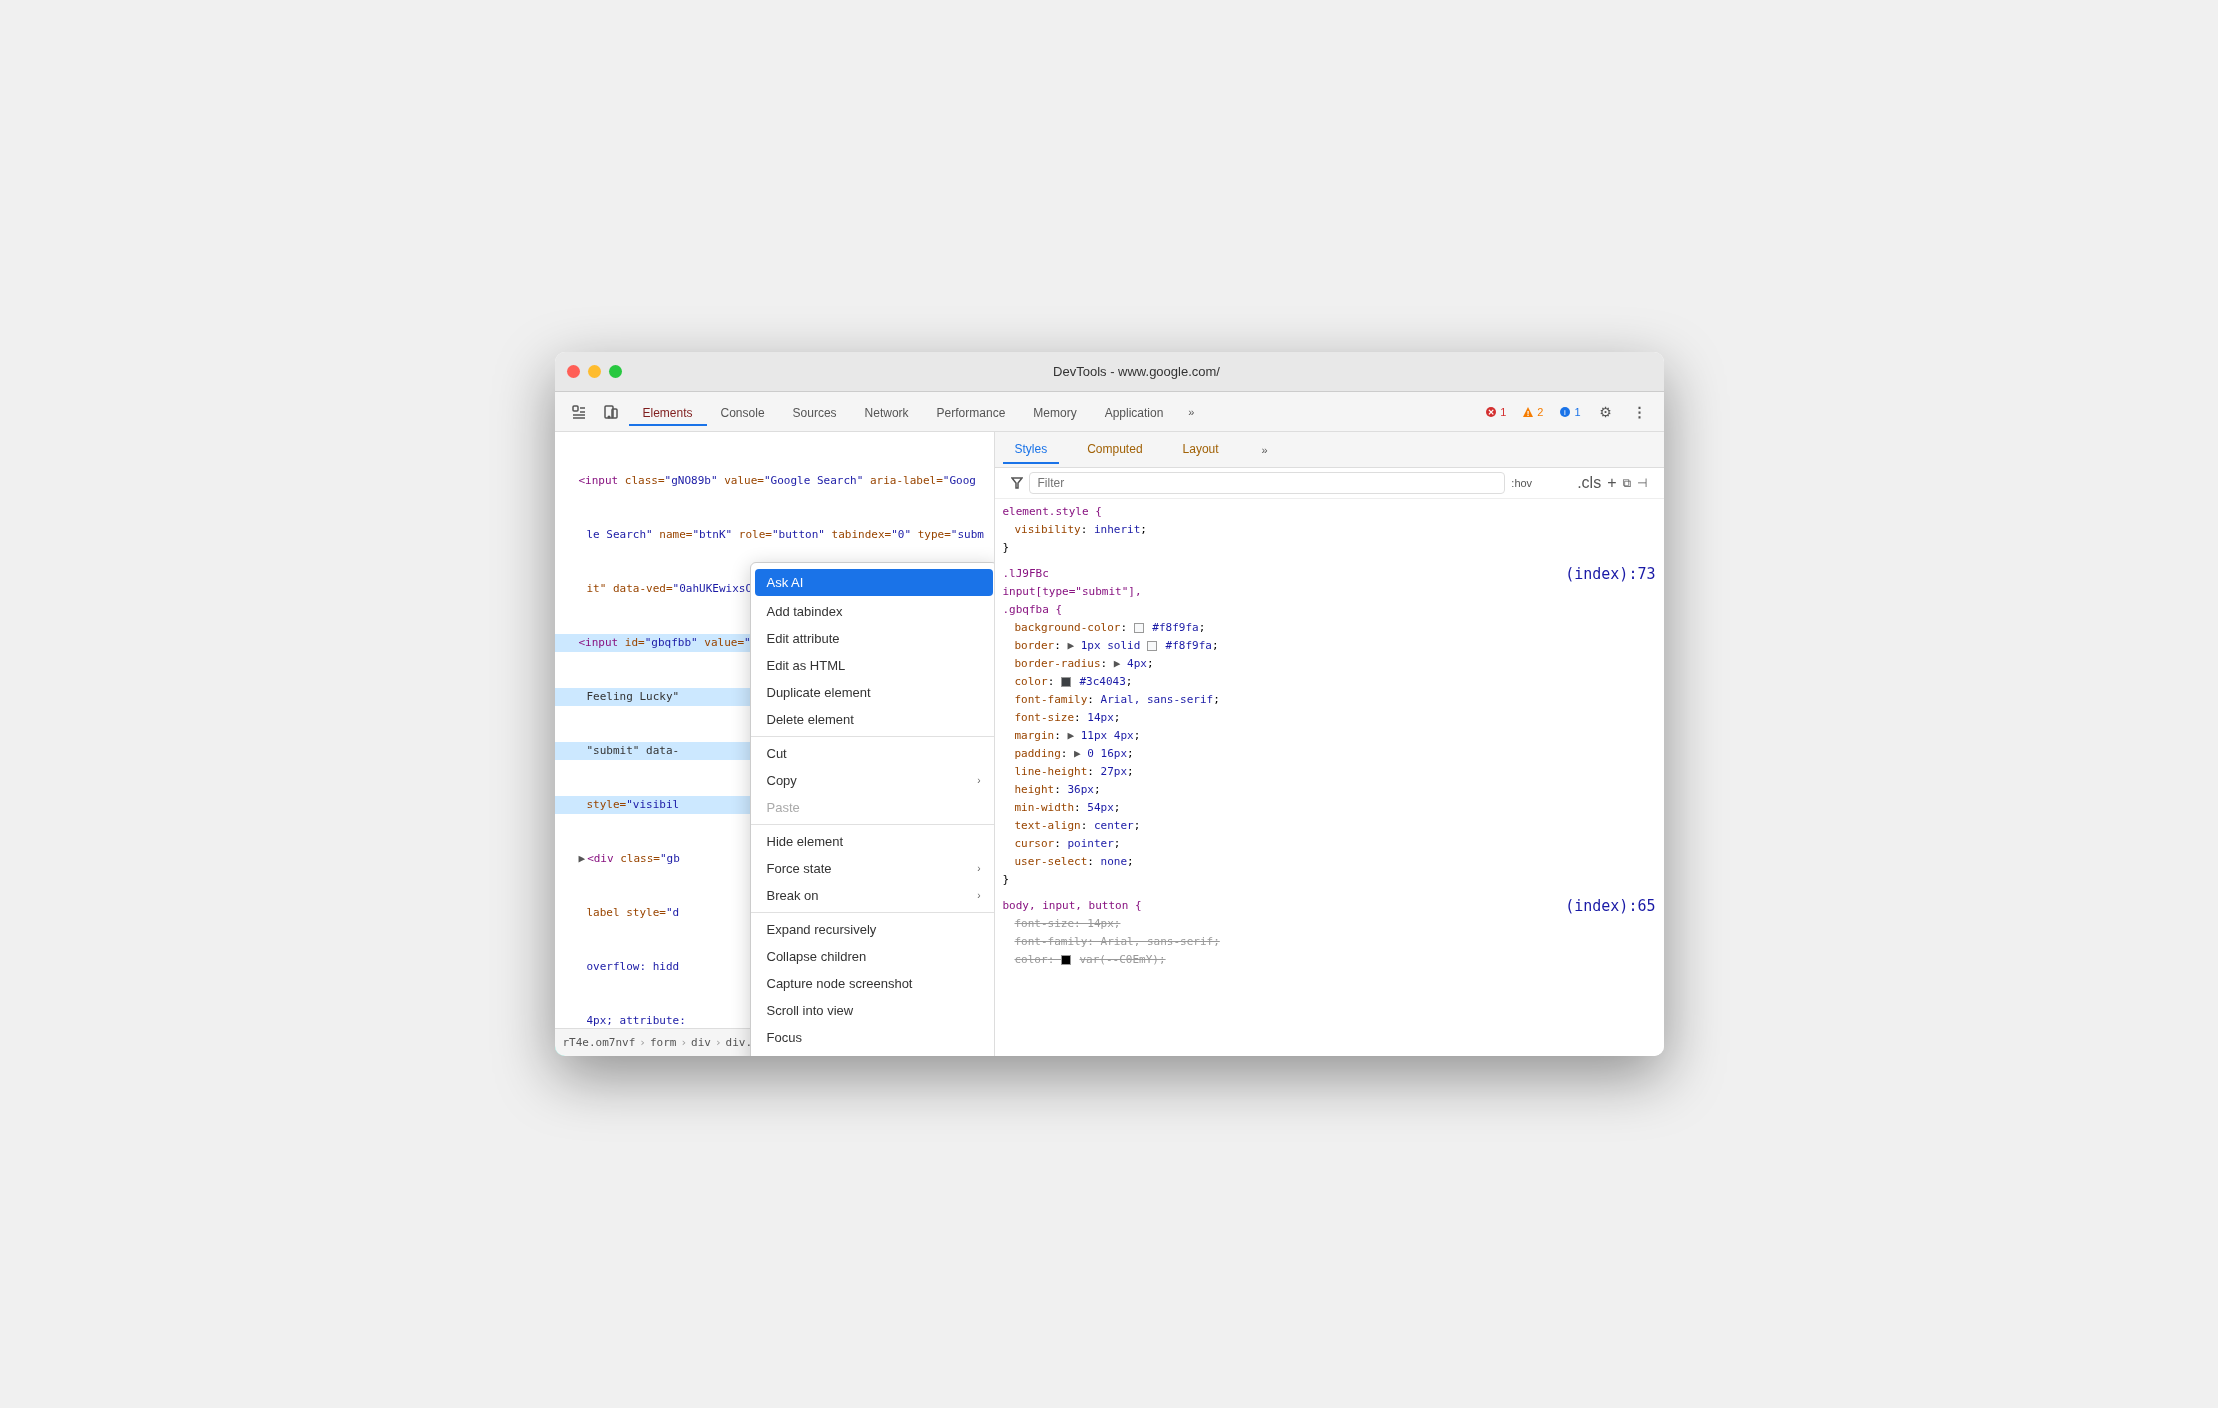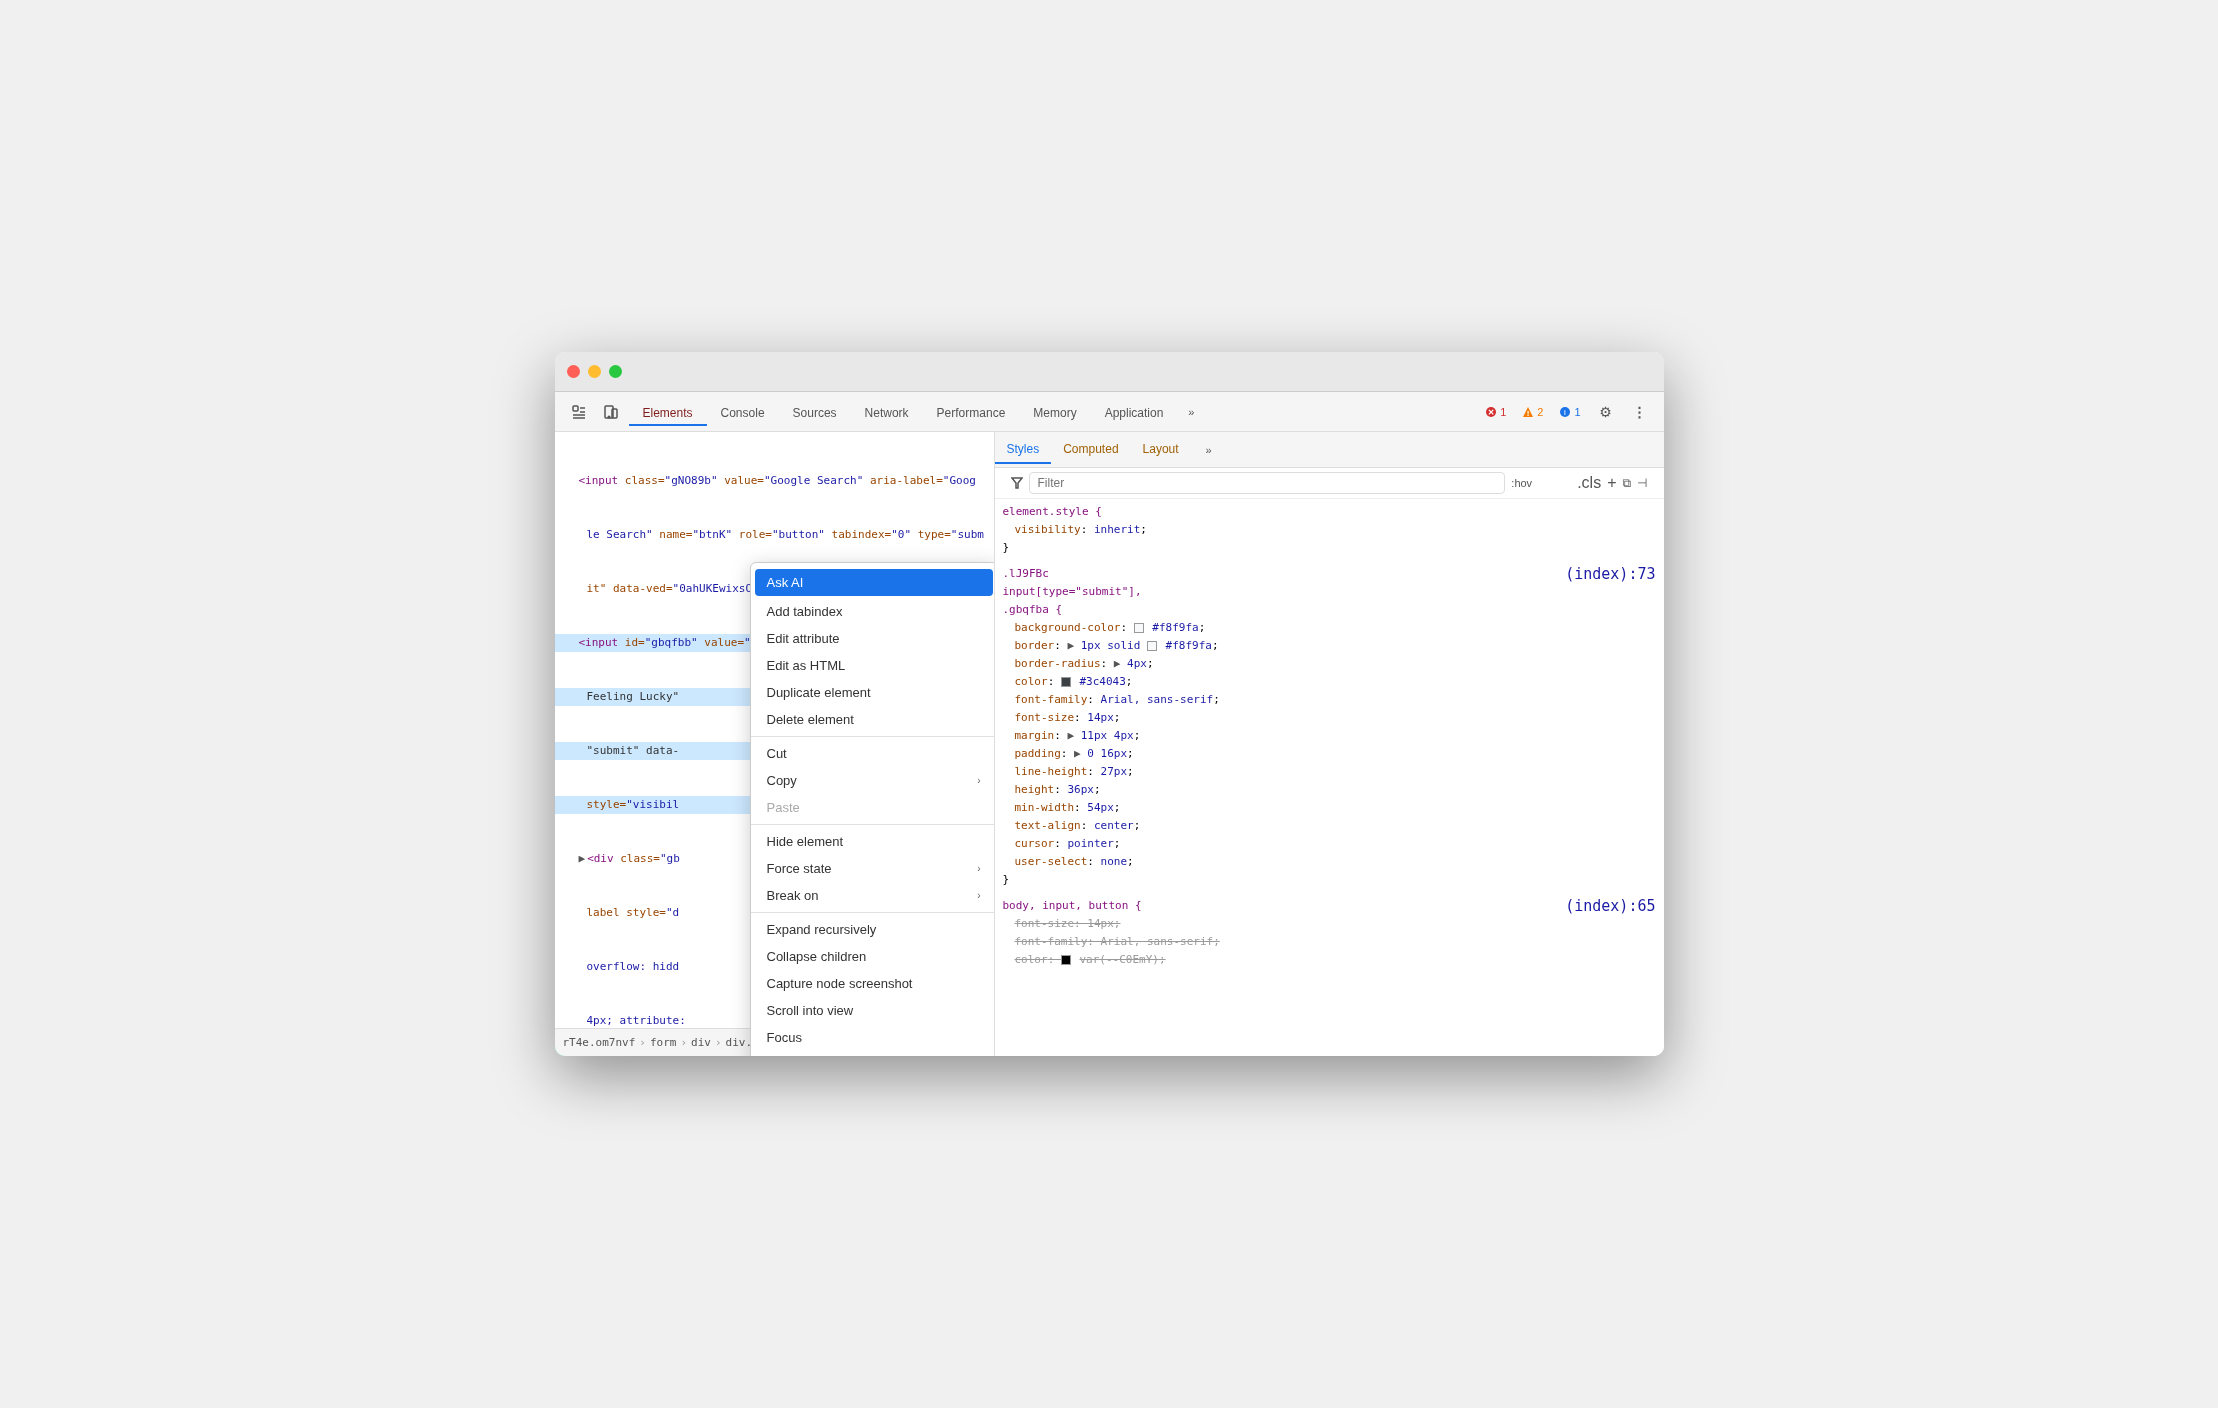--- a/index.html
+++ b/index.html
@@ -185,23 +185,24 @@
       flex: 1;
       background: #fff;
       display: flex;
       flex-direction: column;
       overflow: hidden;
     }
     .styles-tabs {
       display: flex;
       align-items: center;
       border-bottom: 1px solid #ddd;
-      padding: 0 0;
+      padding: 0 8px;
       height: 36px;
       background: #f5f5f5;
+      gap: 16px;
     }
     .style-tab {
       padding: 6px 12px;
       font-size: 12px;
       cursor: pointer;
       color: #a16207;
       border-bottom: 2px solid transparent;
     }
     .style-tab.active {
       color: #1a73e8;
@@ -322,20 +323,21 @@
 <body>
 
 <div class="window">
 
   <div class="title-bar">
     <div class="window-controls">
       <button class="control-btn control-close"></button>
       <button class="control-btn control-min"></button>
       <button class="control-btn control-max"></button>
     </div>
+    <div class="title-text">DevTools - www.google.com/</div>
   </div>
 
   <div class="toolbar">
     <div class="toolbar-icon" title="Inspect element">
       <svg width="16" height="16" viewBox="0 0 16 16" fill="none" stroke="#555" stroke-width="1.5">
         <rect x="2" y="2" width="5" height="5" rx="1"></rect>
         <line x1="9" y1="4" x2="14" y2="4"></line>
         <line x1="9" y1="8" x2="14" y2="8"></line>
         <line x1="2" y1="11" x2="14" y2="11"></line>
         <line x1="2" y1="14" x2="14" y2="14"></line>

